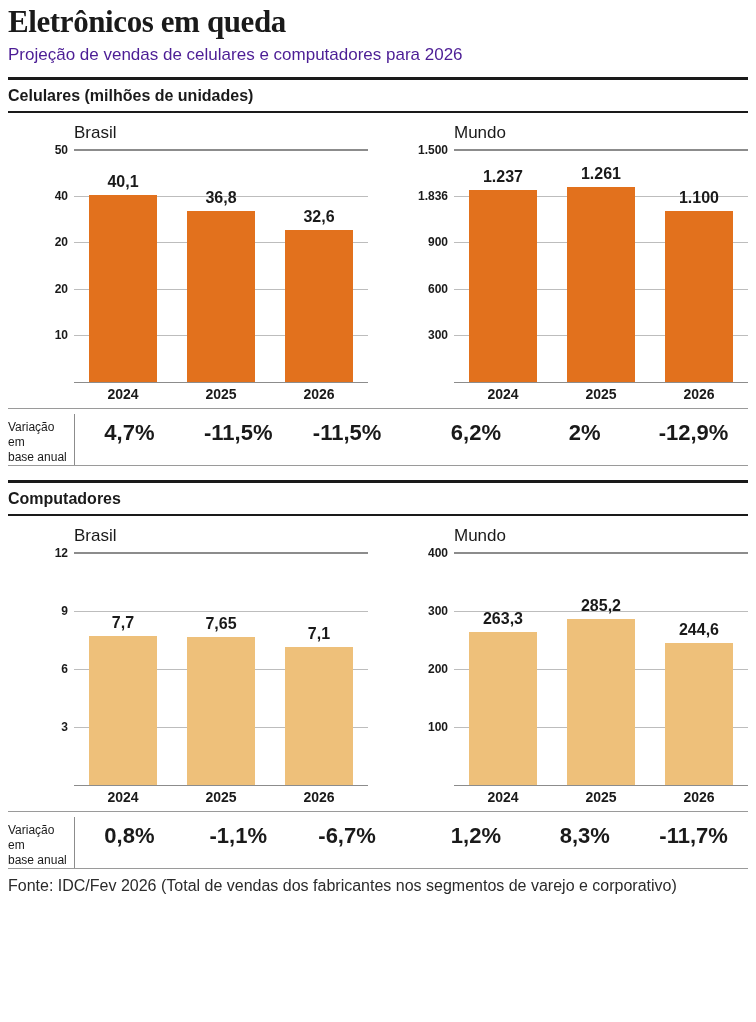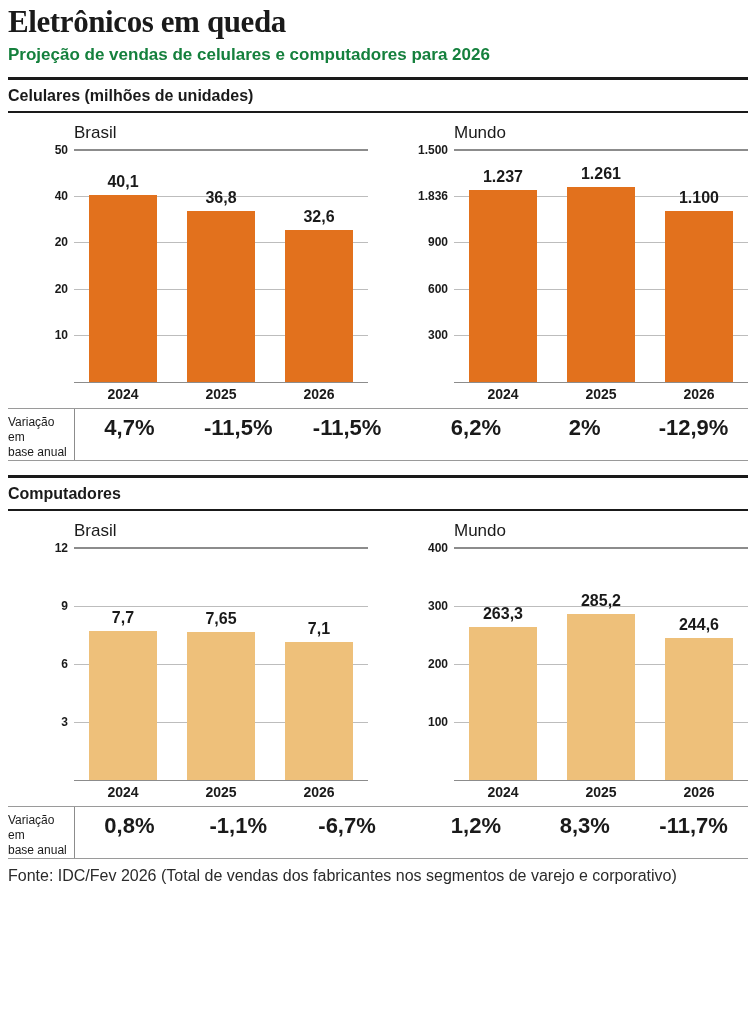--- a/index.html
+++ b/index.html
@@ -28,22 +28,22 @@
     font-weight: bold;
     letter-spacing: -0.4px;
     margin: 6px 0 0 0;
     line-height: 1.05;
     font-family: "Liberation Serif", serif;
     font-weight: 700;
   }
   .subtitle {
     font-size: 17px;
     margin-top: 6px;
-    color: #15803d;
-    font-weight: 700;
+    color: #4c1d95;
+    font-weight: 400;
   }
 
   .rule-thick {
     border-top: 3px solid #1a1a1a;
     margin-top: 12px;
   }
   .rule-thin {
     border-top: 1px solid #9a9a9a;
   }
 
@@ -145,20 +145,21 @@
     width: 23%;
     text-align: center;
     font-size: 14px;
     font-weight: bold;
   }
 
   
   .var-row {
     display: flex;
     align-items: stretch;
+    margin-top: 5px;
   }
   .var-label {
     width: 66px;
     font-size: 12px;
     line-height: 1.25;
     padding-top: 6px;
     padding-right: 4px;
     box-sizing: border-box;
   }
   .var-sep {

